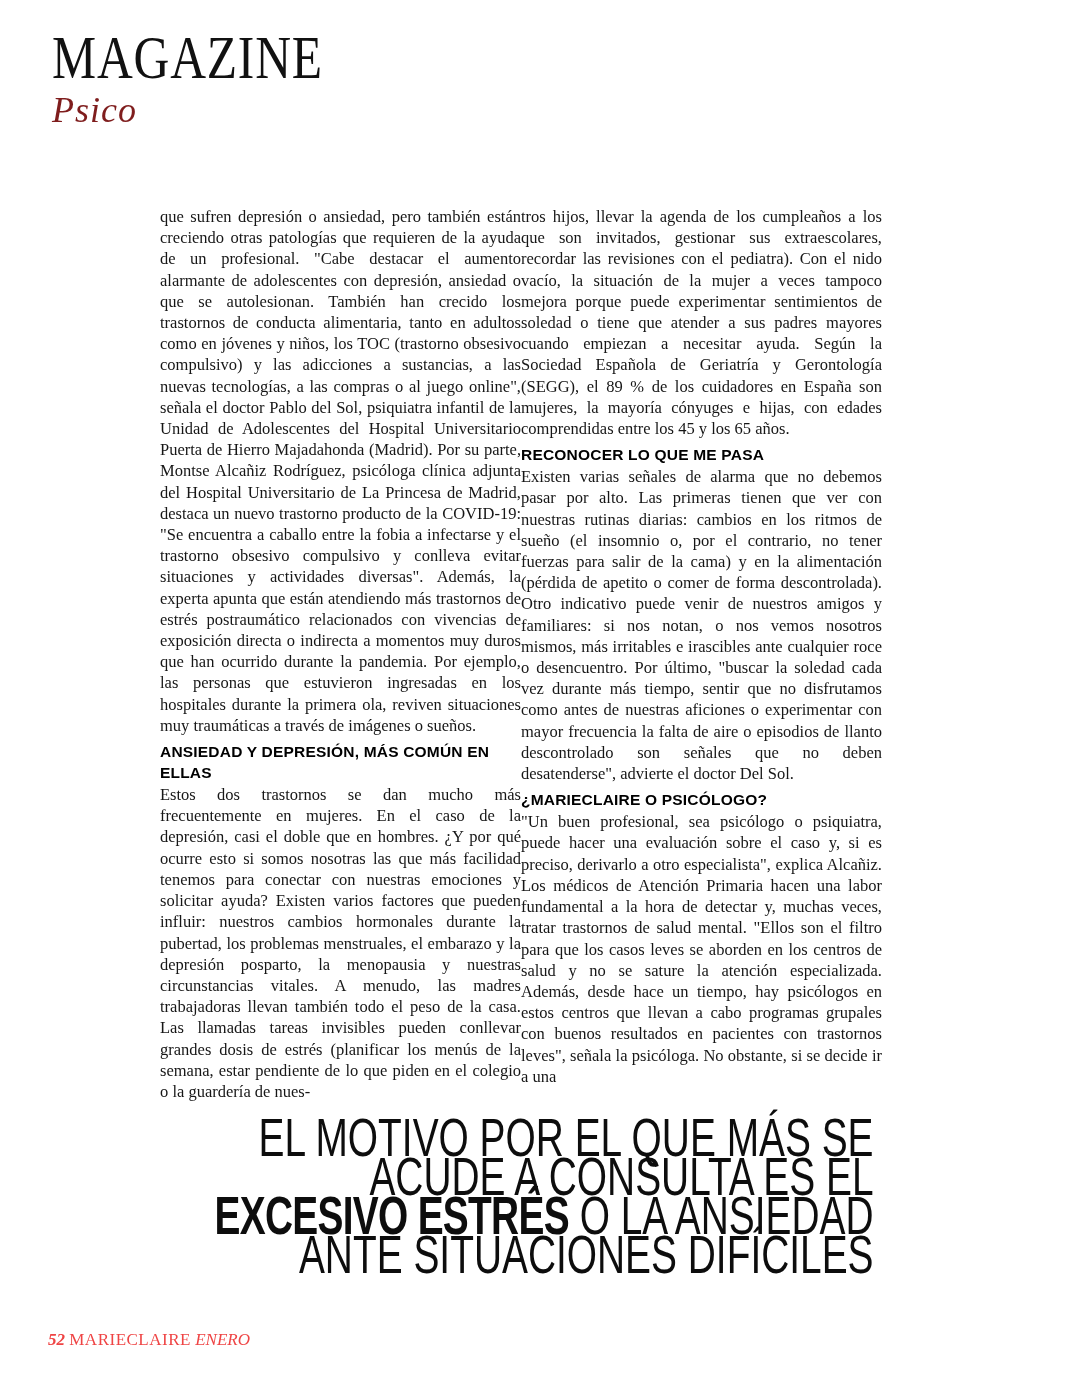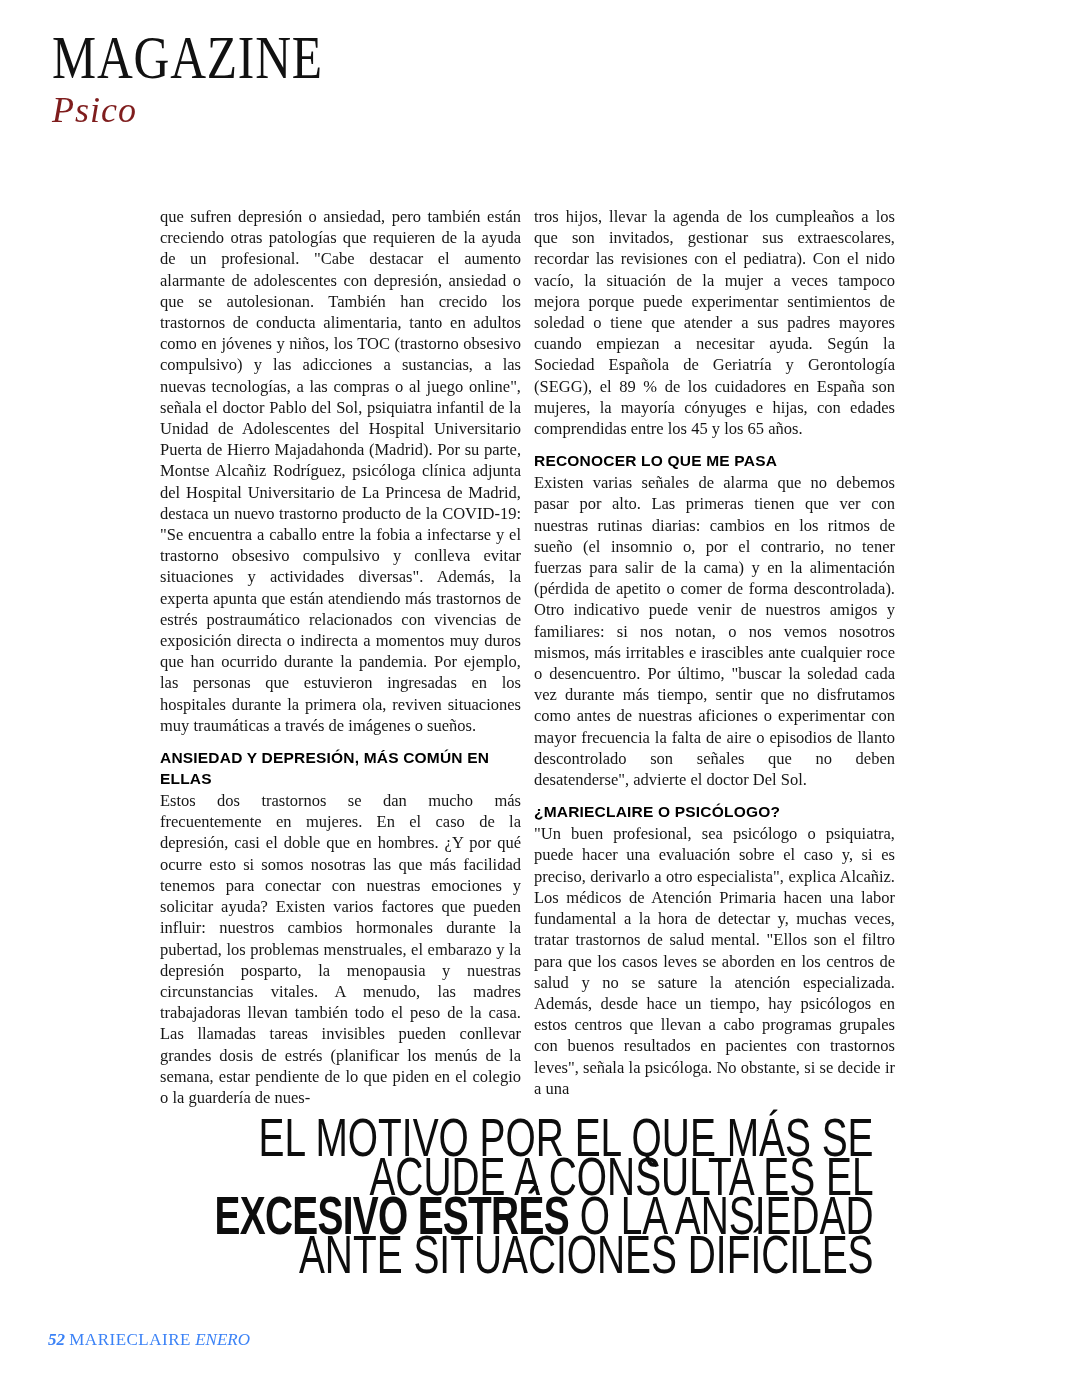--- a/index.html
+++ b/index.html
@@ -44,39 +44,38 @@
     letter-spacing: 1px;
   }
 
   
   .columns {
     position: absolute;
     left: 160px;
     top: 206px;
     width: 736px;
     display: flex;
-    gap: 13px;
   }
   .col {
     width: 361px;
     font-size: 16.5px;
     line-height: 21.2px;
     text-align: justify;
     color: #161616;
   }
   .col p {
     margin: 0;
   }
   .section-heading {
     font-family: "Liberation Sans", sans-serif;
     font-weight: 700;
     font-size: 15.5px;
     letter-spacing: 0.2px;
     color: #000;
-    margin: 11px 0 1px 0;
+    margin: 5px 0 1px 0;
     text-align: left;
     line-height: 21px;
   }
 
   
   .pull-quote {
     position: absolute;
     left: 60px;
     right: 60px;
     top: 1118px;
@@ -97,21 +96,21 @@
     font-weight: 700;
     letter-spacing: -1px;
   }
 
   
   .footer {
     position: absolute;
     left: 48px;
     top: 1330px;
     font-size: 17px;
-    color: #3b82f6;
+    color: #ef4444;
     white-space: nowrap;
     text-align: center;
   }
   .footer .page-num {
     font-weight: 700;
     font-style: italic;
   }
   .footer .mag-name {
     letter-spacing: 0.5px;
   }

